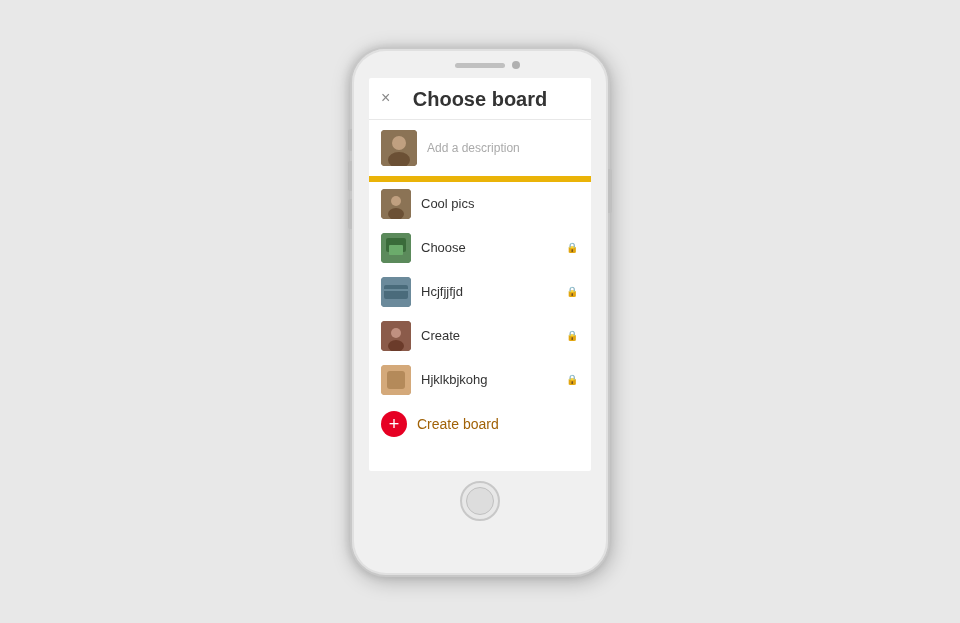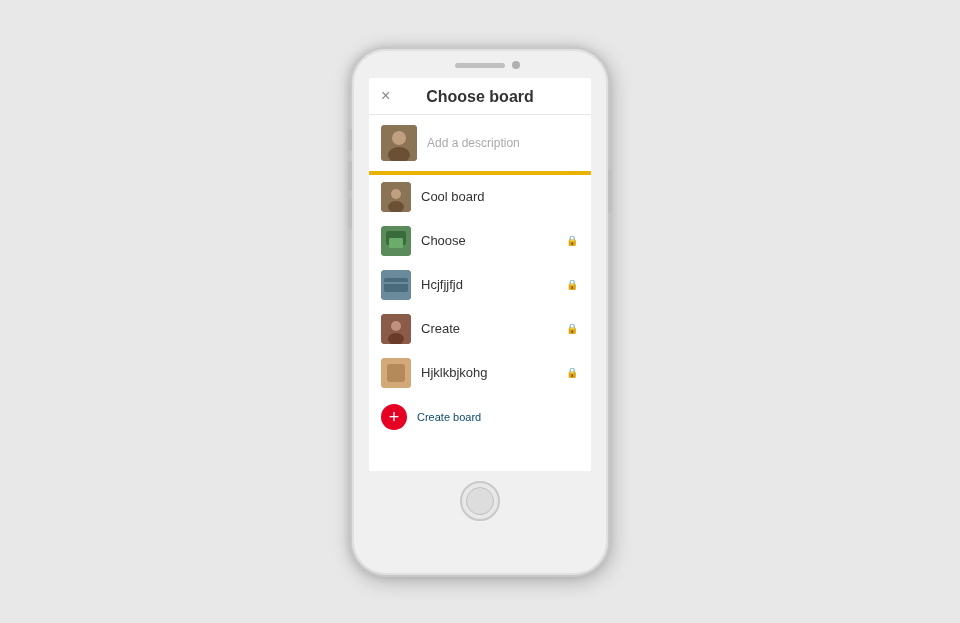--- a/index.html
+++ b/index.html
@@ -134,31 +134,31 @@
       left: 12px;
       top: 50%;
       transform: translateY(-50%);
       color: #888;
       font-size: 16px;
       line-height: 1;
       cursor: pointer;
     }
 
     .header-title {
-      font-size: 16px;
+      font-size: 20px;
       font-weight: 600;
       color: #333;
       text-align: center;
     }
 
     .profile-row {
       display: flex;
       align-items: center;
       padding: 10px 12px;
-      border-bottom: 4px solid #eab308;
+      border-bottom: 6px solid #eab308;
     }
 
     .profile-avatar {
       width: 36px;
       height: 36px;
       border-radius: 4px;
       background: #8B7355;
       overflow: hidden;
       flex-shrink: 0;
       margin-right: 10px;
@@ -228,22 +228,22 @@
       display: flex;
       align-items: center;
       justify-content: center;
       font-size: 18px;
       line-height: 1;
       margin-right: 10px;
       flex-shrink: 0;
     }
 
     .create-label {
-      font-size: 11px;
-      color: #0c4a6e;
+      font-size: 14px;
+      color: #a16207;
     }
 
     
     .thumb-1 { background: linear-gradient(135deg, #8B7355, #6B5035); }
     .thumb-2 { background: linear-gradient(135deg, #5B8A5B, #3A6B3A); }
     .thumb-3 { background: linear-gradient(135deg, #6B8A9B, #4A6B7B); }
     .thumb-4 { background: linear-gradient(135deg, #8B5B4A, #6B3B2A); }
     .thumb-5 { background: linear-gradient(135deg, #D4A97A, #B48A5A); }
     .thumb-6 { background: #f0f0f0; }
   </style>
@@ -284,21 +284,21 @@
     <div class="boards-list">
 
       <div class="board-item">
         <div class="board-thumb thumb-1">
           <svg width="30" height="30">
               <rect width="30" height="30" fill="#8B7355"></rect>
               <circle cx="15" cy="12" r="5" fill="#c0a080"></circle>
               <ellipse cx="15" cy="25" rx="8" ry="6" fill="#6B5035"></ellipse>
             </svg>
         </div>
-        <span class="board-name">Cool board</span>
+        <span class="board-name">Cool pics</span>
       </div>
 
       <div class="board-item">
         <div class="board-thumb thumb-2">
           <svg width="30" height="30">
               <rect width="30" height="30" fill="#5B8A5B"></rect>
               <rect x="5" y="5" width="20" height="14" rx="2" fill="#3A6B3A"></rect>
               <rect x="8" y="12" width="14" height="10" rx="1" fill="#6BAB6B"></rect>
             </svg>
         </div>

